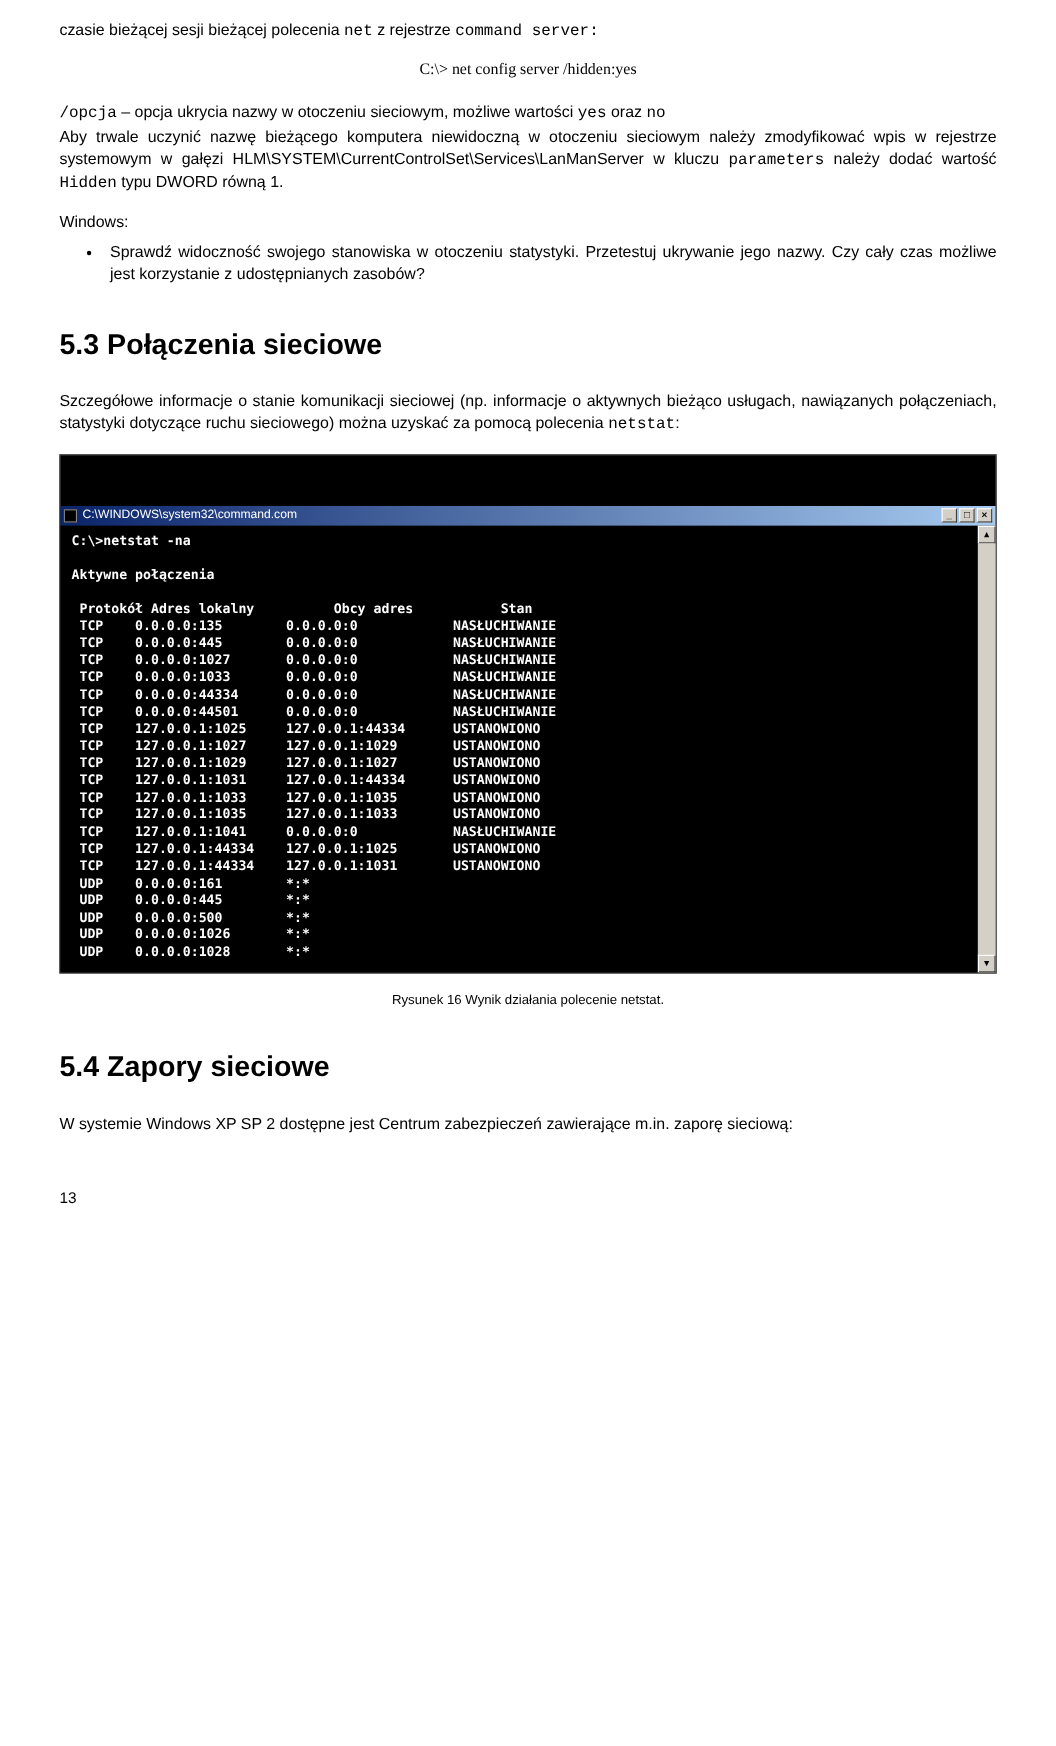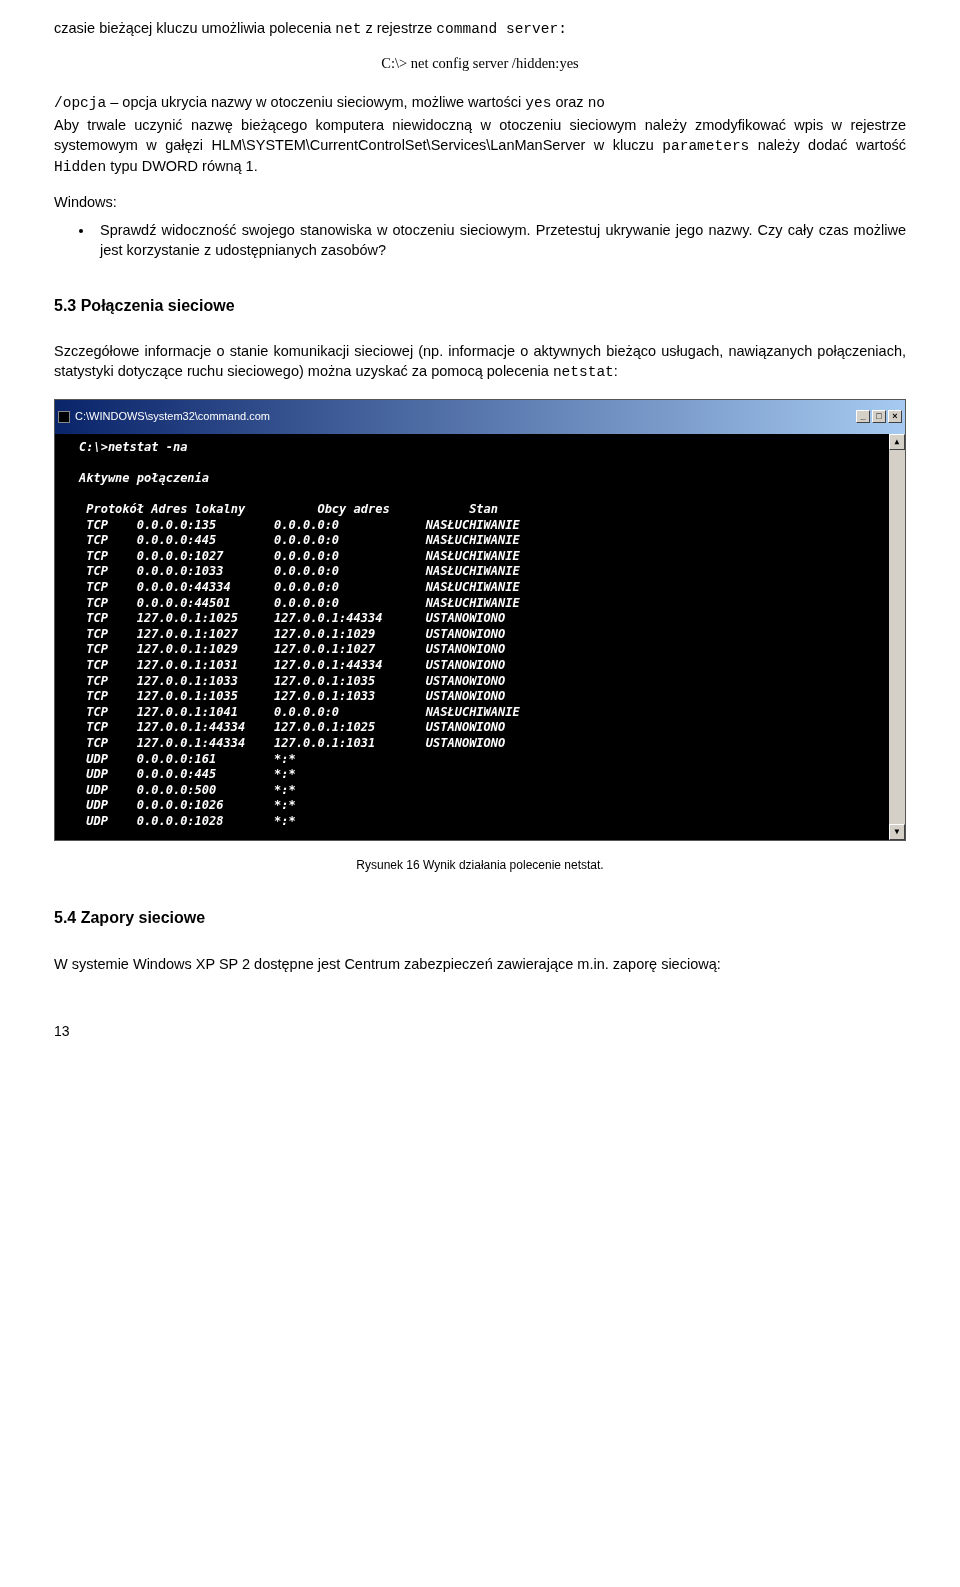--- a/index.html
+++ b/index.html
@@ -12,91 +12,91 @@
     width: 960px;
     margin: 0 auto;
     padding: 18px 54px 30px 54px;
   }
   .mono { font-family: "Courier New", Courier, monospace; }
   .para { margin-bottom: 14px; text-align: justify; }
   .cmd-centered { text-align: center; margin: 10px 0 18px 0; font-family: Liberation Serif, serif; }
   .tasks-label { margin-bottom: 8px; }
   ul.tasks { margin: 0 0 18px 40px; }
   ul.tasks li { text-align: justify; margin-bottom: 6px; padding-left: 6px; }
-  h2.section { font-size: 16px; font-weight: bold; margin: 34px 0 24px 0; }
+  h2.section { font-size: 26px; font-weight: bold; margin: 34px 0 24px 0; }
   .terminal {
     width: 100%;
     background: #000;
     font-family: Consolas, "Lucida Console", monospace;
     font-size: 12px;
     color: #fff;
     margin: 16px 0;
     border: 1px solid #555;
   }
   .titlebar {
     background: linear-gradient(to right, #0a246a, #a6caf0);
     color: #fff;
     display: flex;
     justify-content: space-between;
     align-items: center;
     padding: 0 3px;
     font-family: Tahoma, sans-serif;
     font-size: 11px;
-    height: 34px;
+    height: 18px;
+    margin-top: 46px;
   }
   .titlebar .tleft { display:flex; align-items:center; gap:5px; }
   .tb-btns { display:flex; gap:2px; }
   .tb-btn {
     width:14px; height:13px; background:#d4d0c8; font-size:9px;
     display:flex; align-items:center; justify-content:center;
     color:#000; border:1px solid #fff; border-right-color:#404040; border-bottom-color:#404040;
     font-family: Arial, sans-serif; font-weight:bold;
   }
   .term-body {
     display:flex;
     background:#000;
   }
   .term-content {
     flex:1;
-    padding: 6px 10px 10px 24px;
+    padding: 6px 10px 10px 10px;
     white-space: pre;
     line-height: 1.3;
     font-weight:bold;
-    font-style:italic;
   }
   .scrollbar {
     width:16px; background:#d4d0c8; display:flex; flex-direction:column;
   }
   .sb-btn { width:16px; height:16px; background:#d4d0c8; border:1px solid #fff; border-right-color:#404040; border-bottom-color:#404040; font-size:8px; display:flex; align-items:center; justify-content:center; color:#000;}
   .sb-track { flex:1; background:#d4d0c8; }
   .caption { text-align:center; font-size:12px; margin: 6px 0 22px 0; }
   .pagenum { text-align:left; font-size:14px; margin-top:48px; }
   .app-icon { width:12px; height:12px; display:inline-block; background:#000; border:1px solid #888; }
 </style>
 </head>
 <body>
 
 <p class="para">
-  <span>czasie bieżącej kluczu umożliwia  polecenia </span><span class="mono">net</span><span> z rejestrze </span><span class="mono">command server:</span>
+  <span>czasie bieżącej sesji bieżącej  polecenia </span><span class="mono">net</span><span> z rejestrze </span><span class="mono">command server:</span>
 </p>
 
 <p class="cmd-centered">C:\&gt; net config server /hidden:yes</p>
 
 <p class="para">
   <span class="mono">/opcja</span><span> – opcja ukrycia nazwy w otoczeniu sieciowym, możliwe wartości </span><span class="mono">yes</span><span> oraz </span><span class="mono">no</span>
 </p>
 
 <p class="para" style="margin-top:-12px;">
   <span>Aby trwale uczynić nazwę bieżącego komputera niewidoczną w otoczeniu sieciowym należy zmodyfikować wpis w rejestrze systemowym w gałęzi HLM\SYSTEM\CurrentControlSet\Services\LanManServer w kluczu </span><span class="mono">parameters</span><span> należy dodać wartość </span><span class="mono">Hidden</span><span> typu DWORD równą 1.</span>
 </p>
 
 <p class="tasks-label">Windows:</p>
 
 <ul class="tasks">
-  <li>Sprawdź widoczność swojego stanowiska w otoczeniu sieciowym. Przetestuj ukrywanie jego nazwy. Czy cały czas możliwe jest korzystanie z udostępnianych zasobów?</li>
+  <li>Sprawdź widoczność swojego stanowiska w otoczeniu statystyki. Przetestuj ukrywanie jego nazwy. Czy cały czas możliwe jest korzystanie z udostępnianych zasobów?</li>
 </ul>
 
 <h2 class="section">5.3  Połączenia sieciowe</h2>
 
 <p class="para">
   <span>Szczegółowe informacje o stanie komunikacji sieciowej (np. informacje o aktywnych bieżąco usługach, nawiązanych połączeniach, statystyki dotyczące ruchu sieciowego) można uzyskać za pomocą polecenia </span><span class="mono">netstat</span><span>:</span>
 </p>
 
 <div class="terminal">
   <div class="titlebar">

